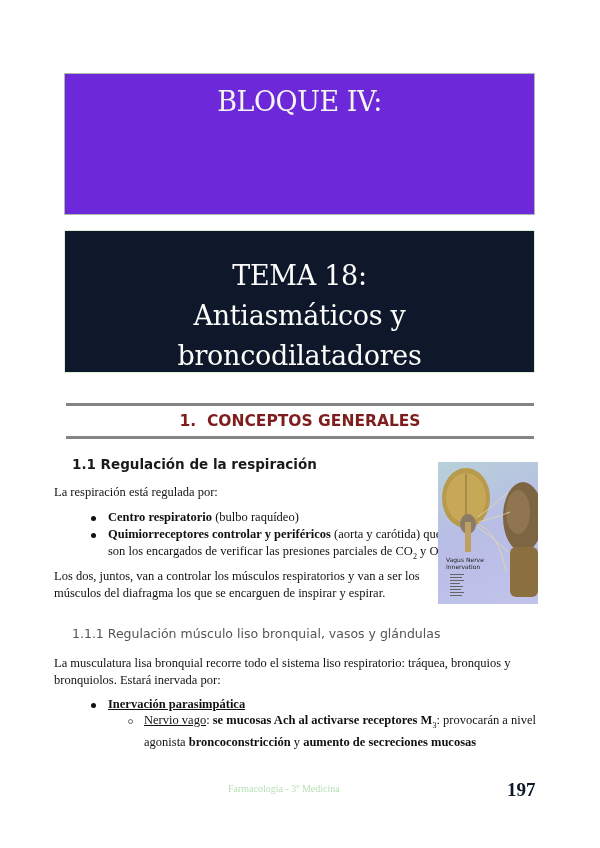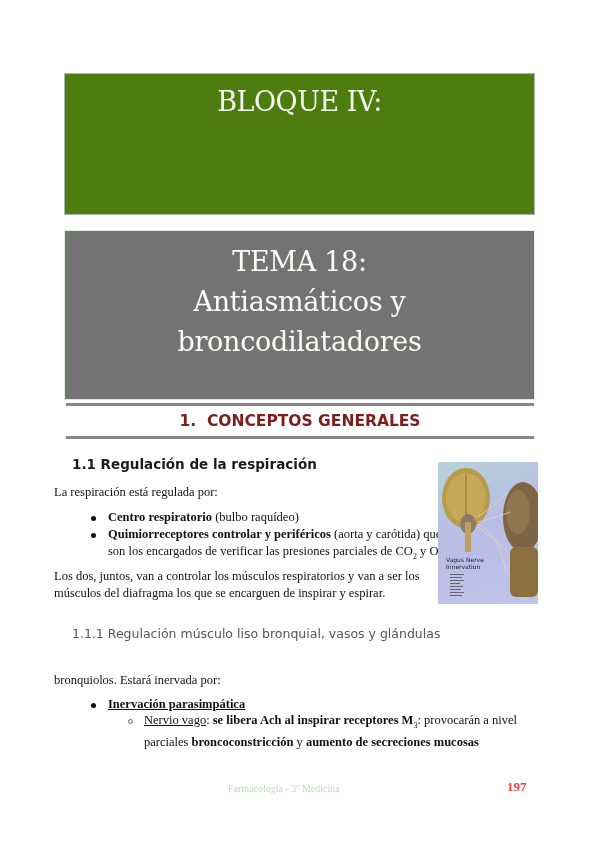--- a/index.html
+++ b/index.html
@@ -3,32 +3,32 @@
   <meta charset="utf-8">
   <style>
     html, body { margin: 0; padding: 0; }
     body {
       width: 600px; height: 848px; background: #ffffff;
       position: relative; overflow: hidden;
       font-family: "Liberation Serif", serif; color: #111;
     }
     .block-header {
       position: absolute; left: 64px; top: 73px; width: 471px; height: 142px;
-      background: #4d7c0f; border: 1px solid #a9b9ab; box-sizing: border-box;
+      background: #6d28d9; border: 1px solid #a9b9ab; box-sizing: border-box;
       color: #f5f5f0; text-align: center;
       font-family: "DejaVu Serif", serif; font-size: 27px; line-height: 40px;
       padding-top: 8px; letter-spacing: -0.5px;
     }
     .block-header div { white-space: nowrap; }
     .tema-header {
-      position: absolute; left: 64px; top: 230px; width: 471px; height: 170px;
-      background: #737373; border: 1px solid #dcefd9; box-sizing: border-box;
+      position: absolute; left: 64px; top: 230px; width: 471px; height: 143px;
+      background: #0f172a; border: 1px solid #dcefd9; box-sizing: border-box;
       color: #fbfdfa; text-align: center;
       font-family: "DejaVu Serif", serif; font-size: 27px; line-height: 40px;
-      padding-top: 11px; letter-spacing: -0.3px;
+      padding-top: 25px; letter-spacing: -0.3px;
     }
     .section-title {
       position: absolute; left: 66px; top: 403px; width: 468px; height: 30px;
       border-top: 3px solid #858585; border-bottom: 3px solid #858585;
       text-align: center; font-family: "DejaVu Sans", sans-serif;
       font-weight: bold; font-size: 15.5px; line-height: 30px; color: #7f1d1d;
     }
     .h2 {
       position: absolute; left: 72px; top: 456px;
       font-family: "DejaVu Sans", sans-serif; font-weight: bold; font-size: 13.5px; color: #1a1a1a;
@@ -52,21 +52,21 @@
     sub { font-size: 8px; }
     .img-box {
       position: absolute; left: 438px; top: 462px; width: 100px; height: 142px;
       background: linear-gradient(160deg, #b7d1d8 0%, #b8bde6 45%, #c1c3ea 100%);
       overflow: hidden;
     }
     .footer-left {
       position: absolute; left: 228px; top: 783px; font-size: 10px; color: #b9e0b5;
     }
     .footer-right {
-      position: absolute; left: 507px; top: 779px; font-size: 13px; font-weight: bold; color: #ef4444;
+      position: absolute; left: 507px; top: 779px; font-size: 19px; font-weight: bold; color: #0f172a;
     }
     b { font-weight: bold; }
     u { text-decoration: underline; }
   </style>
 </head>
 <body>
 
 <div class="block-header">
   <div>BLOQUE IV:</div>
 </div>
@@ -124,29 +124,29 @@
         <rect x="12" y="127" width="11" height="1"></rect>
       <rect x="12" y="130" width="14" height="1"></rect>
         <rect x="12" y="133" width="12" height="1"></rect>
     </g>
   </svg>
 </div>
 
 <div class="h3">1.1.1 Regulación músculo liso bronquial, vasos y glándulas</div>
 
 <div class="p" style="top:655px; white-space:nowrap;">
-  <br>
+  <span>La musculatura lisa bronquial recorre todo el sistema liso respiratorio: tráquea, bronquios y</span><br>
   <span>bronquiolos. Estará inervada por:</span>
 </div>
 
 <div class="dot" style="left:91px; top:703px;"></div>
 <div class="bullet" style="left:108px; top:696px;">
   <b><u>Inervación parasimpática</u></b>
 </div>
 
 <div class="circle" style="left:128px; top:719px;"></div>
 <div class="bullet" style="left:144px; top:712px; white-space:nowrap;">
-  <u>Nervio vago</u><span>: </span><b>se libera Ach al inspirar receptores M</b><sub>3</sub><span>: provocarán a nivel</span><br>
-  <span>parciales </span><b>broncoconstricción</b><span> y </span><b>aumento de secreciones mucosas</b>
+  <u>Nervio vago</u><span>: </span><b>se mucosas Ach al activarse receptores M</b><sub>3</sub><span>: provocarán a nivel</span><br>
+  <span>agonista </span><b>broncoconstricción</b><span> y </span><b>aumento de secreciones mucosas</b>
 </div>
 
 <div class="footer-left">Farmacología - 3º Medicina</div>
 <div class="footer-right">197</div>
 
 </body></html>

